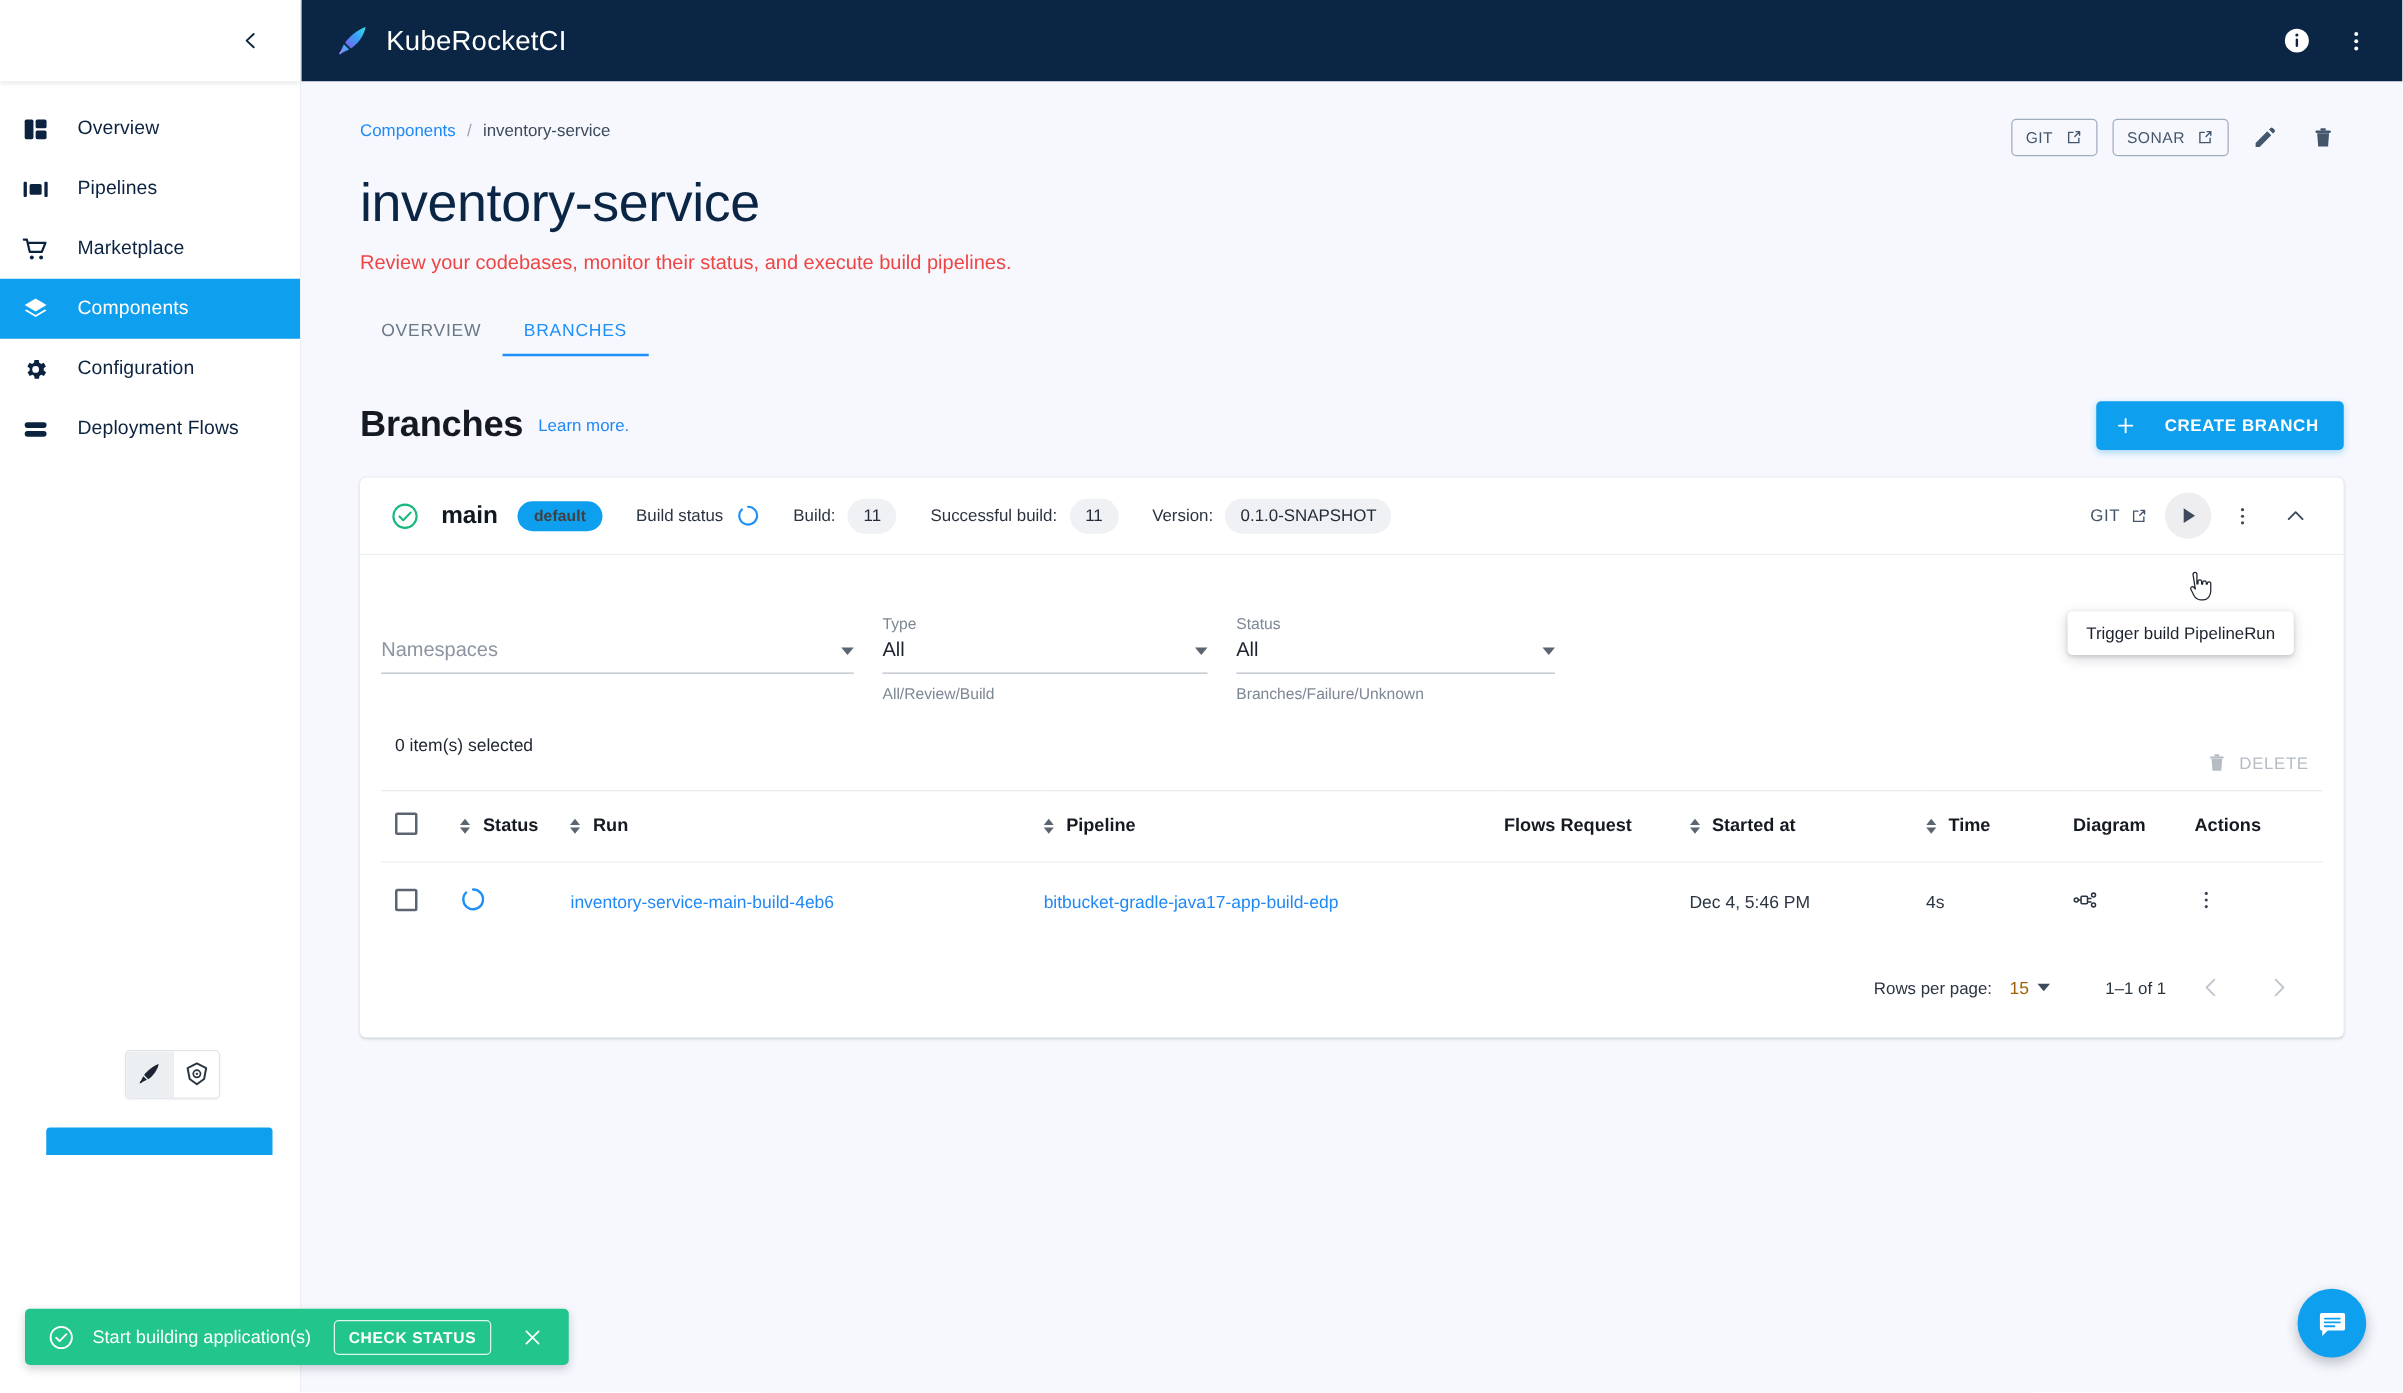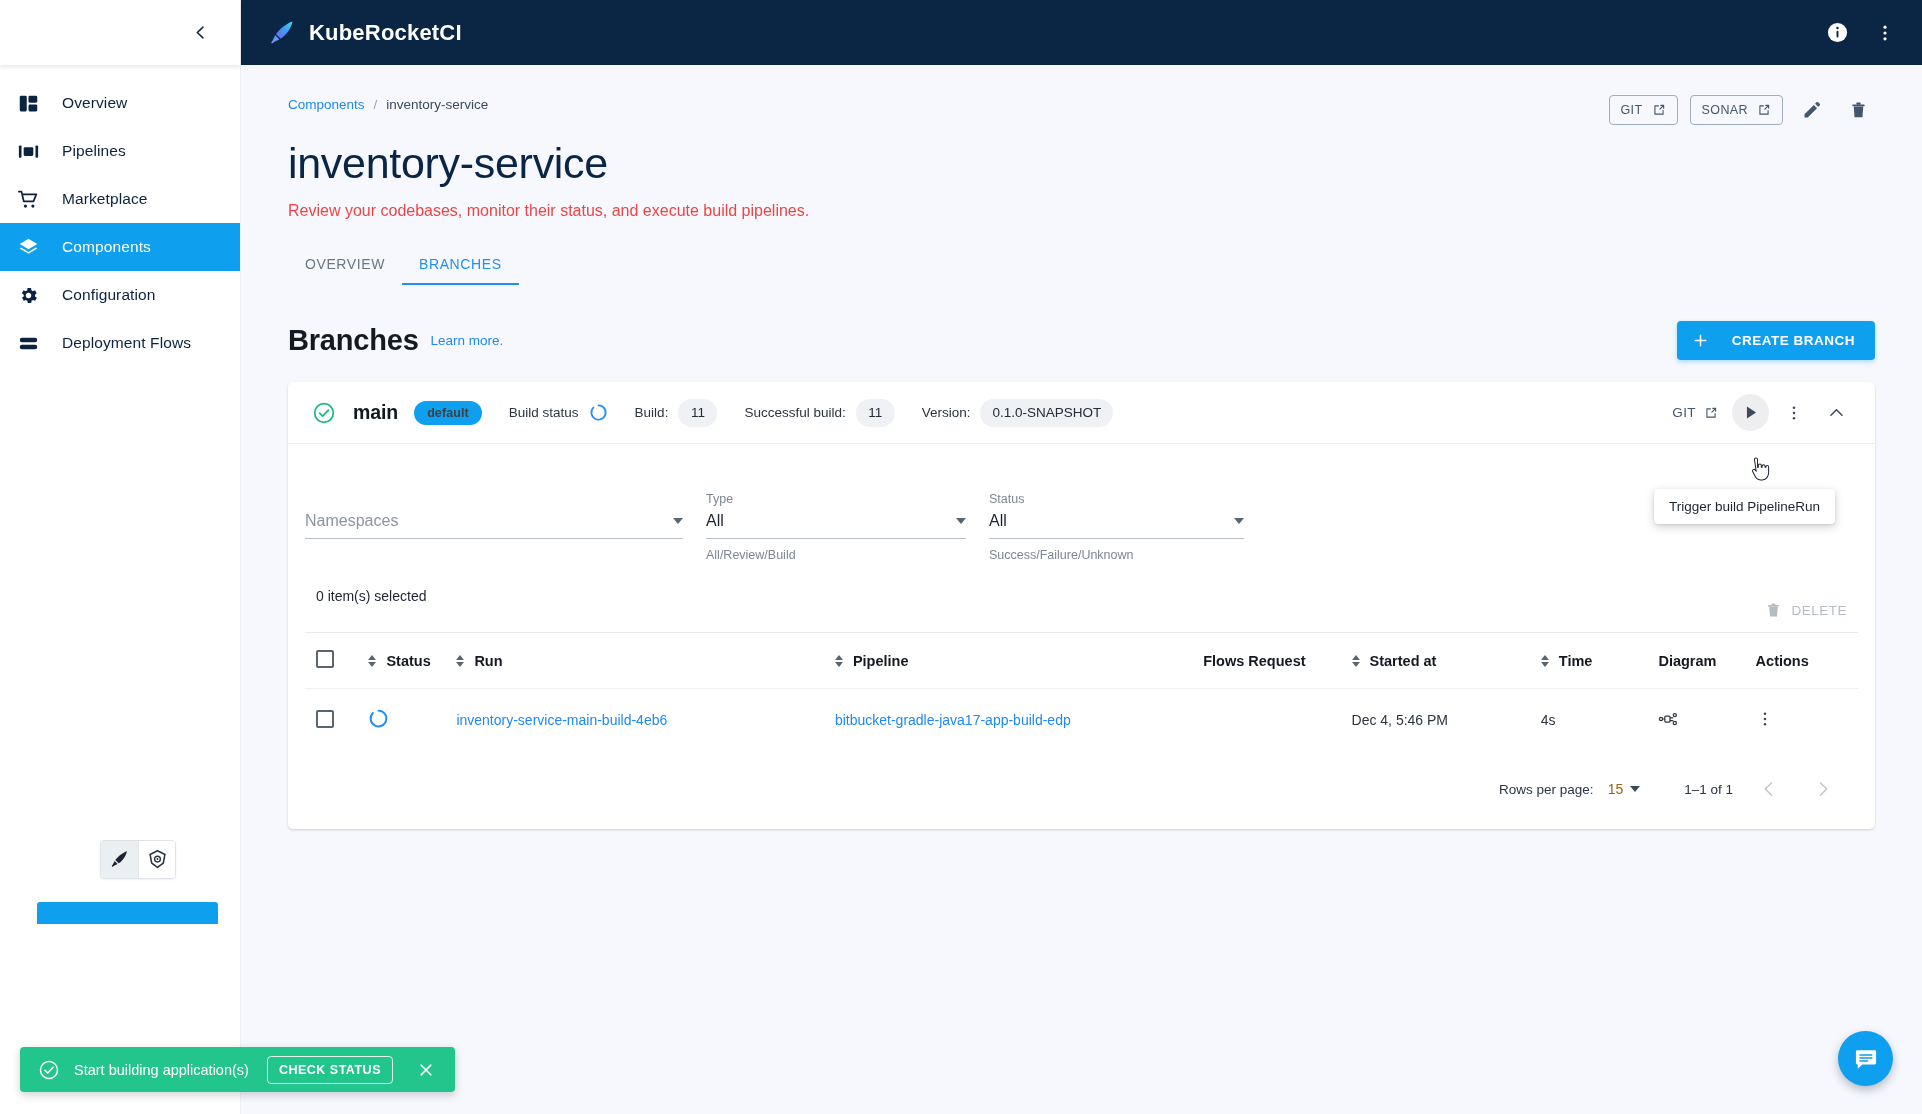--- a/index.html
+++ b/index.html
@@ -61,21 +61,21 @@
 
   
   .main { flex: 1; height: 1114px; display: flex; flex-direction: column; background: #f6f8fd; }
 
   .topbar {
     height: 65px; background: #0b2545; display: flex; align-items: center;
     padding: 0 22px 0 26px; flex: 0 0 65px;
   }
   .brand { display: flex; align-items: center; gap: 12px; }
   .brand-logo { width: 30px; height: 30px; display: flex; align-items: center; justify-content: center; }
-  .brand-name { color: #fff; font-size: 22px; font-weight: 700; letter-spacing: .2px; }
+  .brand-name { color: #fff; font-size: 22px; font-weight: 400; letter-spacing: .2px; }
   .topbar-spacer { flex: 1; }
   .topbar-actions { display: flex; align-items: center; gap: 18px; }
   .topbar-icon { width: 30px; height: 30px; display: flex; align-items: center; justify-content: center; cursor: pointer; color: #fff; }
 
   .content { flex: 1; overflow: hidden; padding: 28px 47px 0 47px; position: relative; }
 
   .crumb-row { display: flex; align-items: flex-start; }
   .breadcrumb { display: flex; align-items: center; gap: 9px; font-size: 13.5px; padding-top: 4px; }
   .crumb-link { color: #1e88f5; cursor: pointer; }
   .crumb-sep { color: #9aa4b2; }
@@ -512,21 +512,21 @@
               </div>
               <div class="filter-help">All/Review/Build</div>
             </div>
 
             <div class="filter f-status">
               <div class="filter-label">Status</div>
               <div class="filter-field">
                 <span class="filter-value">All</span>
                 <span class="filter-caret"></span>
               </div>
-              <div class="filter-help">Success/Failure/Unknown</div>
+              <div class="filter-help">Branches/Failure/Unknown</div>
             </div>
           </div>
 
           <div class="sel-row">
             <span class="sel-text">0 item(s) selected</span>
             <div class="del-btn">
               <svg viewBox="0 0 24 24" width="17" height="17">
                 <path d="M6 7h12l-1 13.5H7Z" fill="#b6bcc4"></path>
                 <rect x="4.2" y="4.4" width="15.6" height="2.3" rx="1.1" fill="#b6bcc4"></rect>
                 <rect x="9.2" y="2" width="5.6" height="2.6" rx="1" fill="#b6bcc4"></rect>

